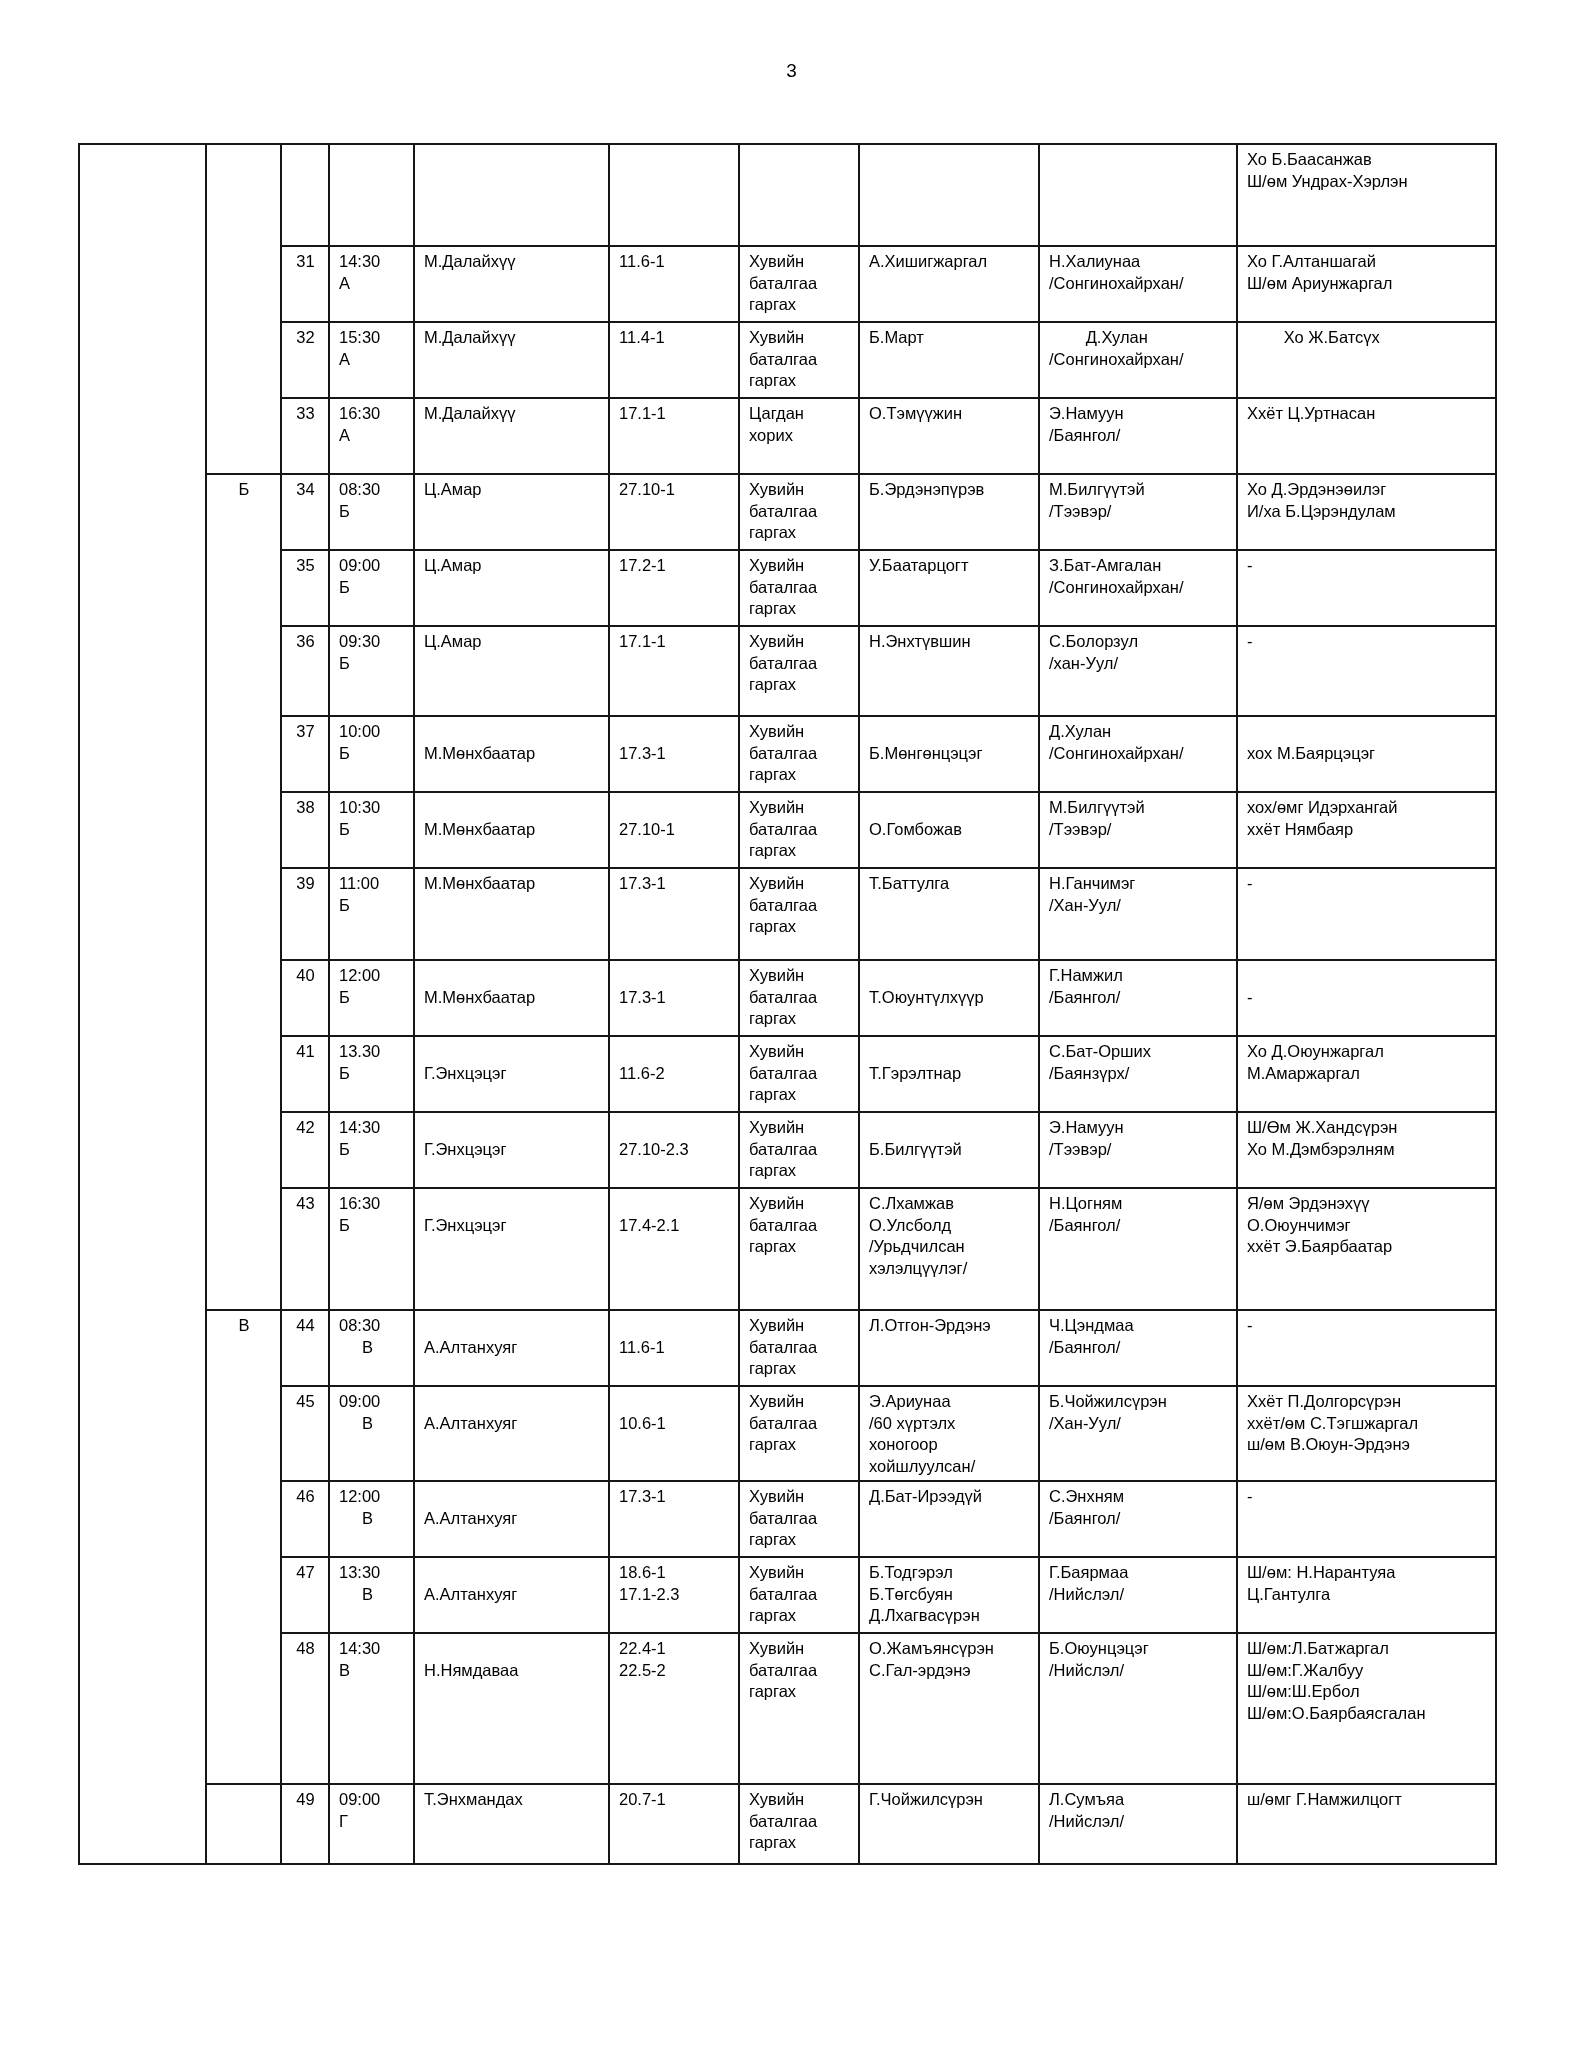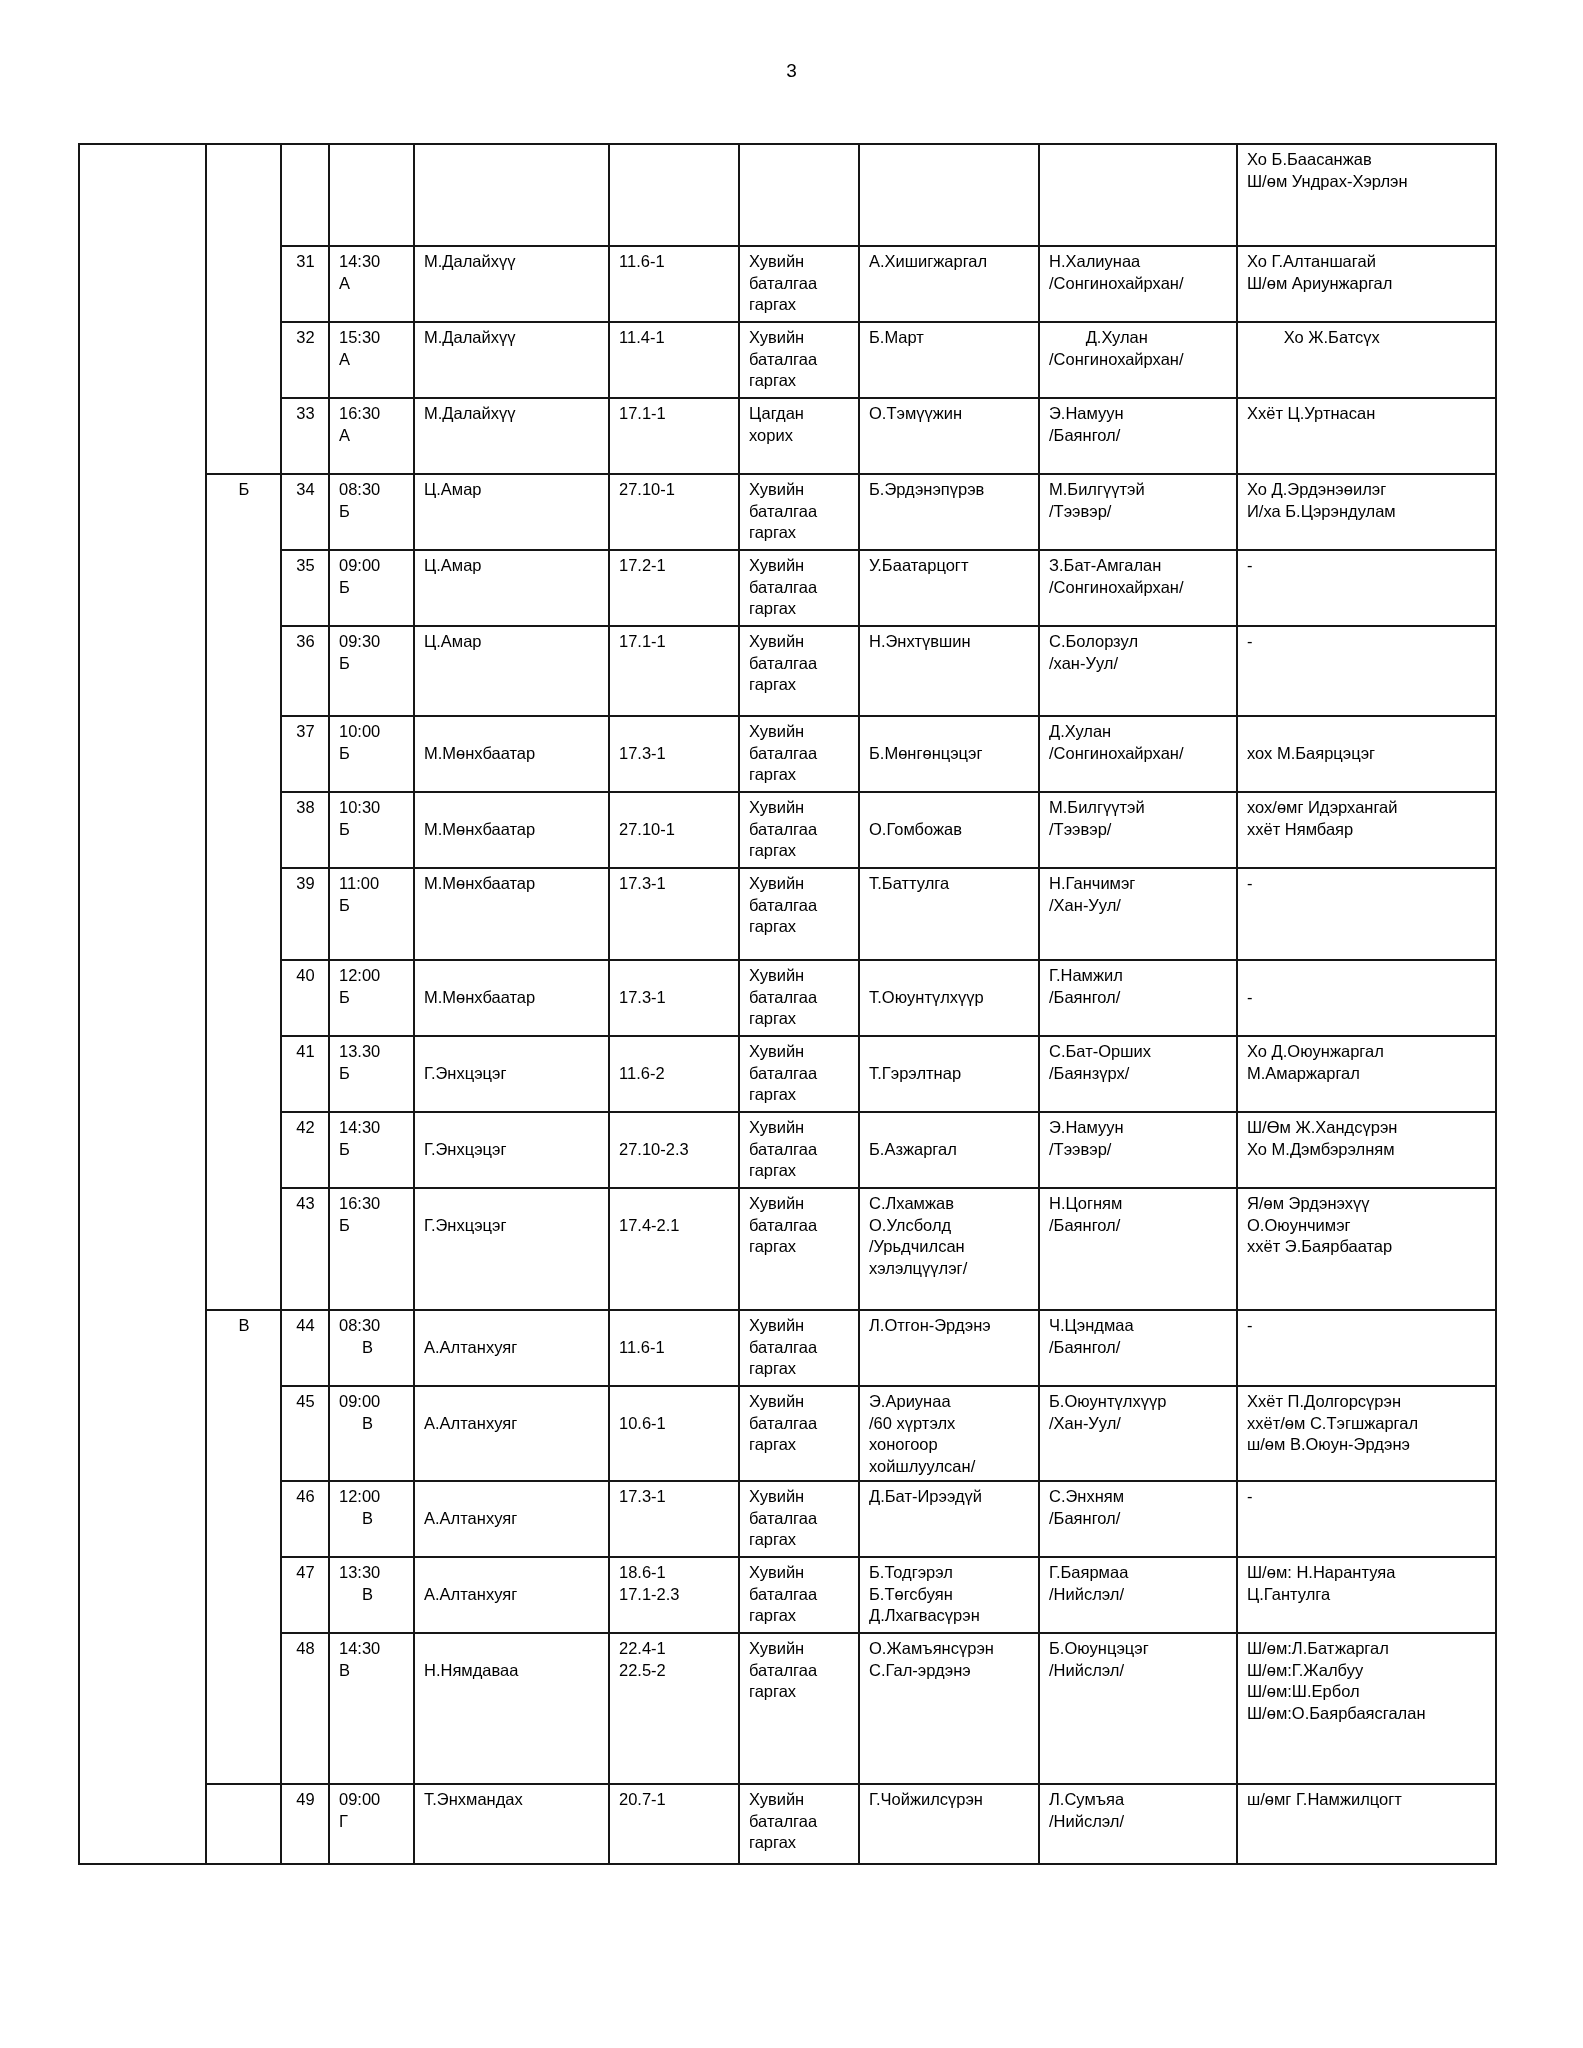--- a/index.html
+++ b/index.html
@@ -255,21 +255,21 @@
         <td class="cell-time">14:30
 Б</td>
         <td class="cell-judge">
 Г.Энхцэцэг</td>
         <td class="cell-case">
 27.10-2.3</td>
         <td class="cell-type">Хувийн
 баталгаа
 гаргах</td>
         <td class="cell-defendant">
-Б.Азжаргал</td>
+Б.Билгүүтэй</td>
         <td class="cell-prosecutor">Э.Намуун
 /Тээвэр/</td>
         <td class="cell-note">Ш/Өм Ж.Хандсүрэн
 Хо М.Дэмбэрэлням</td>
       </tr>
       <tr>
         <td class="cell-num">43</td>
         <td class="cell-time">16:30
 Б</td>
         <td class="cell-judge">
@@ -314,21 +314,21 @@
 А.Алтанхуяг</td>
         <td class="cell-case">
 10.6-1</td>
         <td class="cell-type">Хувийн
 баталгаа
 гаргах</td>
         <td class="cell-defendant">Э.Ариунаа
 /60 хүртэлх
 хоногоор
 хойшлуулсан/</td>
-        <td class="cell-prosecutor">Б.Оюунтүлхүүр
+        <td class="cell-prosecutor">Б.Чойжилсүрэн
 /Хан-Уул/</td>
         <td class="cell-note">Ххёт П.Долгорсүрэн
 ххёт/өм С.Тэгшжаргал
 ш/өм В.Оюун-Эрдэнэ</td>
       </tr>
       <tr>
         <td class="cell-num">46</td>
         <td class="cell-time">12:00
      В</td>
         <td class="cell-judge">

